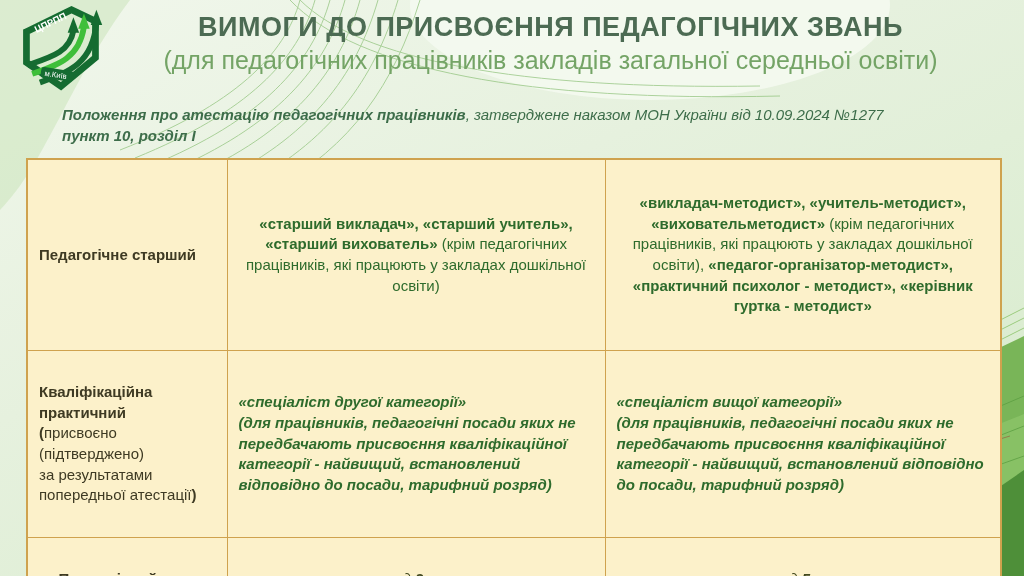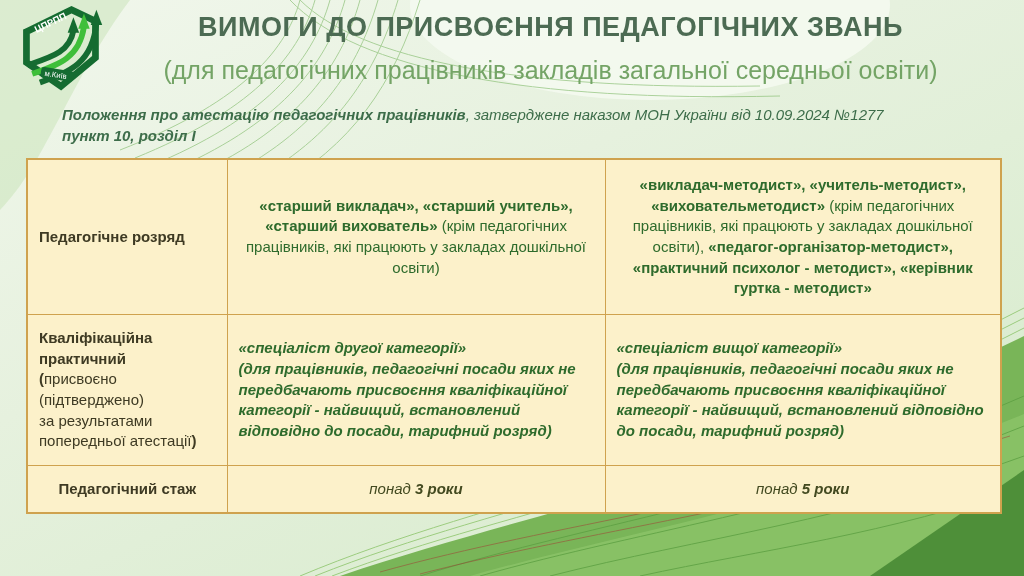--- a/index.html
+++ b/index.html
@@ -9,37 +9,37 @@
     background:linear-gradient(155deg,#f1f7ec 0%,#e6f1de 40%,#dcedd2 75%,#d6e9cb 100%);
   }
   .bg-svg{position:absolute;left:0;top:0;width:1024px;height:576px;pointer-events:none;}
   .logo{position:absolute;left:12px;top:2px;width:96px;height:92px;}
   .header{position:absolute;left:95px;right:18px;top:12px;text-align:center;}
   .title1{
     font-size:27px;font-weight:bold;letter-spacing:.5px;
     color:var(--title,#4c6b53);line-height:1.15;
   }
   .title2{
-    font-size:25px;color:var(--subtitle,#74a466);margin-top:13px;line-height:1.15;
+    font-size:25px;color:var(--subtitle,#74a466);margin-top:3px;line-height:1.15;
   }
   .note{
     position:absolute;left:62px;top:106px;right:24px;
     color:var(--note,#3d6d4a);font-size:15px;font-style:italic;line-height:1.15;
   }
   .note .b{font-weight:bold;}
   .note-line2{margin-top:4px;font-weight:bold;}
   .table-wrap{position:absolute;left:26px;top:158px;width:976px;}
   table.req{
     border-collapse:collapse;width:100%;table-layout:fixed;
     background:var(--cell-bg,#fcf1ca);
     border:2px solid var(--table-border,#cfa24e);
   }
   table.req td{
     border:1.5px solid var(--table-border,#cfa24e);
-    padding:5px 11px;vertical-align:middle;
+    padding:23px 11px;vertical-align:middle;
     font-size:15px;line-height:1.38;white-space:pre-wrap;
   }
   .col1{width:200px;} .col2{width:378px;}
   tr.r1 td{height:144px;} tr.r2 td{height:140px;} tr.r3 td{height:36px;text-align:center;}
   td.cell-label{color:var(--label-text,#3e3a23);line-height:1.45;}
   td.cell-green-center{color:var(--green-text,#2e6b2c);text-align:center;}
   td.cell-green-left{color:var(--green-text,#2e6b2c);text-align:left;line-height:1.5;}
   td.cell-stage{color:var(--stage-text,#434a20);}
   span.b{font-weight:bold;} span.i{font-style:italic;}
 </style>
@@ -110,21 +110,21 @@
 
 <div class="table-wrap">
   <table class="req">
     <colgroup>
         <col class="col1">
         <col class="col2">
         <col>
       </colgroup>
     <tbody>
         <tr class="r1">
-      <td class="cell-label"><span class="b">Педагогічне розряд</span></td>
+      <td class="cell-label"><span class="b">Педагогічне старший</span></td>
       <td class="cell-green-center"><span class="b">«старший викладач», «старший учитель», «старший вихователь»</span><span> (крім педагогічних працівників, які працюють у закладах дошкільної освіти)</span></td>
       <td class="cell-green-center"><span class="b">«викладач-методист», «учитель-методист», «виховательметодист»</span><span> (крім педагогічних працівників, які працюють у закладах дошкільної освіти), </span><span class="b">«педагог-організатор-методист», «практичний психолог - методист», «керівник гуртка - методист»</span></td>
     </tr>
     <tr class="r2">
       <td class="cell-label"><span class="b">Кваліфікаційна практичний
 </span><span class="b">(</span><span>присвоєно
 (підтверджено)
 за результатами
 попередньої атестації</span><span class="b">)</span></td>
       <td class="cell-green-left"><span class="b i">«спеціаліст другої категорії»

